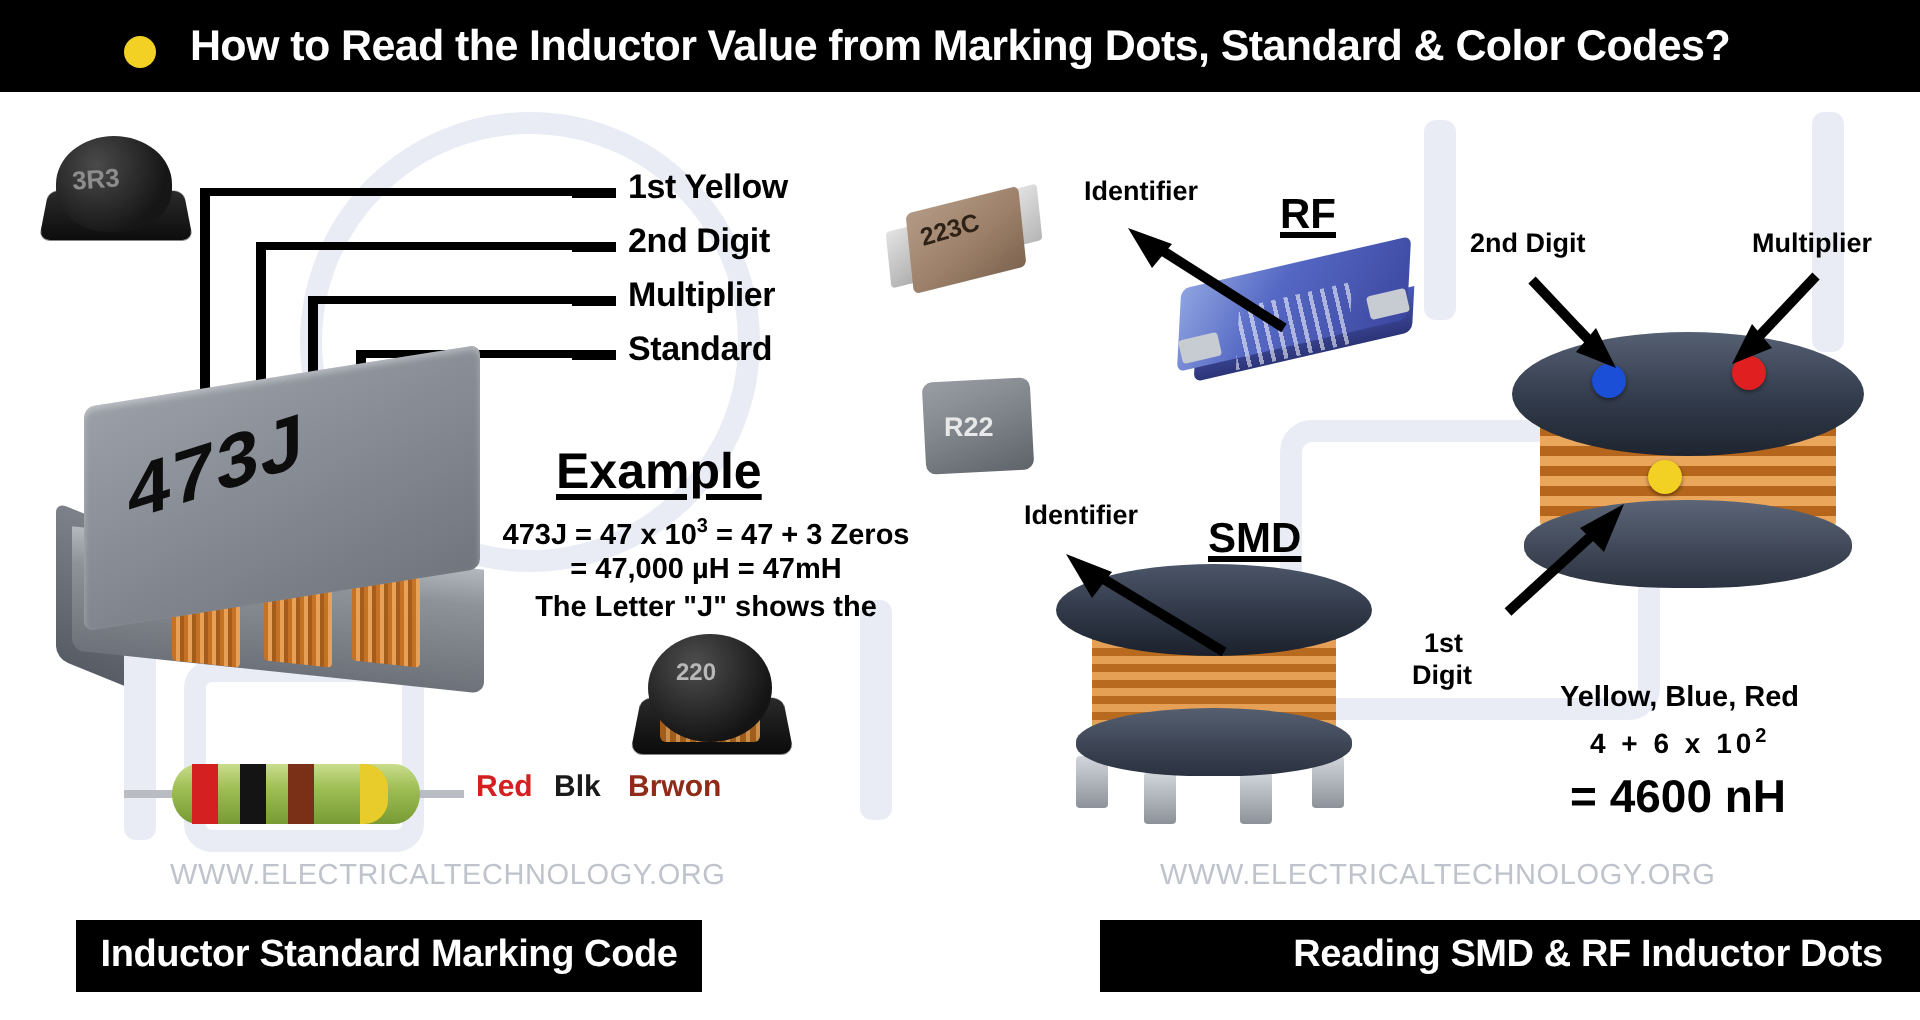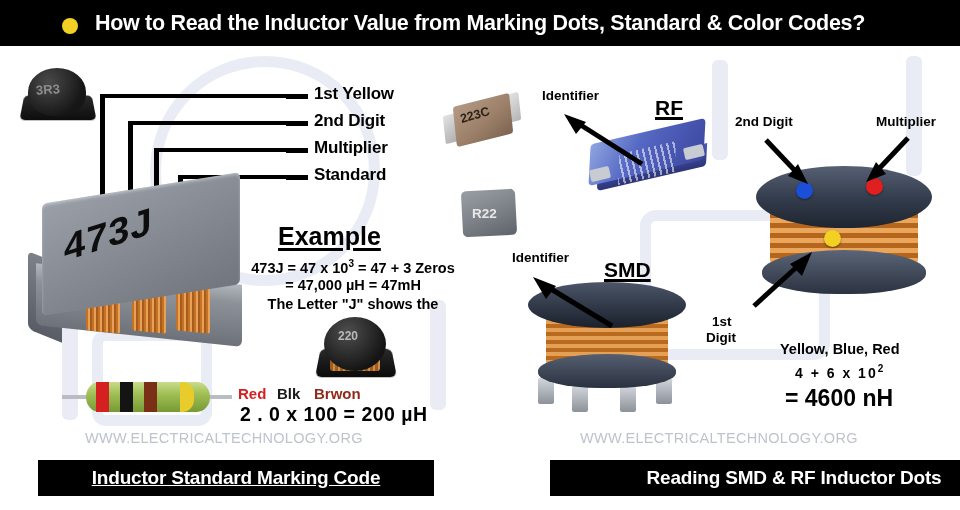--- a/index.html
+++ b/index.html
@@ -26,21 +26,21 @@
   .wm { position: absolute; border: 11px solid #e9ecf5; border-radius: 4px; }
   .wm-line { position: absolute; background: #e9ecf5; border-radius: 6px; }
   .wm-circle { position: absolute; border: 11px solid #e9ecf5; border-radius: 50%; }
 
   
   .panel-title {
     position: absolute; background: #000; color: #fff;
     font-size: 19px; font-weight: bold; letter-spacing: -0.2px;
     display: flex; align-items: center; justify-content: center;
   }
-  #panel-title-left { left: 38px; top: 460px; width: 396px; height: 36px; text-decoration: underline; }
+  #panel-title-left { left: 38px; top: 460px; width: 313px; height: 36px; }
   #panel-title-right { left: 550px; top: 460px; width: 488px; height: 36px; }
 
   
   .watermark-url {
     position: absolute; color: #bfc3cc; font-size: 14.5px; letter-spacing: 0.3px;
     font-weight: normal; white-space: nowrap;
   }
   #wm-left { left: 85px; top: 430px; }
   #wm-right { left: 580px; top: 430px; }
 
@@ -403,36 +403,35 @@
     <div class="body"></div>
     <div class="band b1"></div>
     <div class="band b2"></div>
     <div class="band b3"></div>
     <div class="band b4"></div>
   </div>
 
   <div class="colorword" id="cw-red">Red</div>
   <div class="colorword" id="cw-blk">Blk</div>
   <div class="colorword" id="cw-brwon">Brwon</div>
-  <div id="resistor-formula">2 . 0 x 100 = 200 µH</div>
 
   <div class="watermark-url" id="wm-left">WWW.ELECTRICALTECHNOLOGY.ORG</div>
   <div class="panel-title" id="panel-title-left">Inductor Standard Marking Code</div>
 
   <div id="rf-chip">
     <div class="side"></div>
     <div class="top"></div>
     <div class="winding"></div>
     <div class="pad pad-l"></div>
     <div class="pad pad-r"></div>
   </div>
   <div id="rf-dot"></div>
 
   <div class="rlabel" style="left:542px; top:88px;">Identifier</div>
-  <div class="rtag" style="left:640px; top:96px;margin-left:15px;">RF</div>
+  <div class="rtag" style="left:640px; top:96px;">RF</div>
 
   <svg style="position:absolute; left:560px; top:108px; width:90px; height:62px;" viewBox="0 0 90 62">
     <line x1="82" y1="56" x2="16" y2="14" stroke="#000" stroke-width="5"></line>
     <polygon points="4,6 26,14 16,26" fill="#000"></polygon>
   </svg>
 
   <div id="smd-drum">
     <div class="pin p1"></div>
     <div class="pin p2"></div>
     <div class="pin p3"></div>

